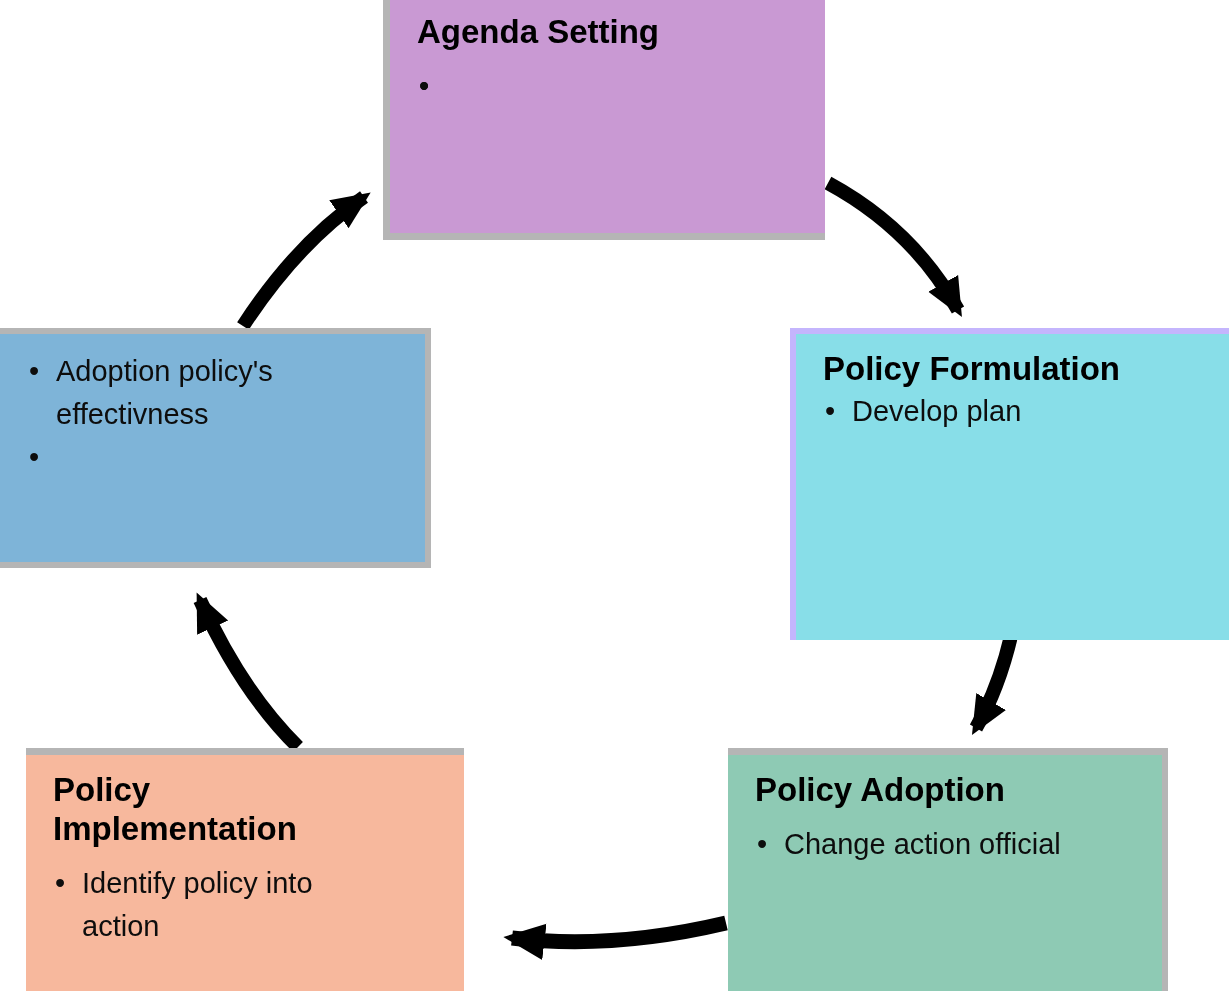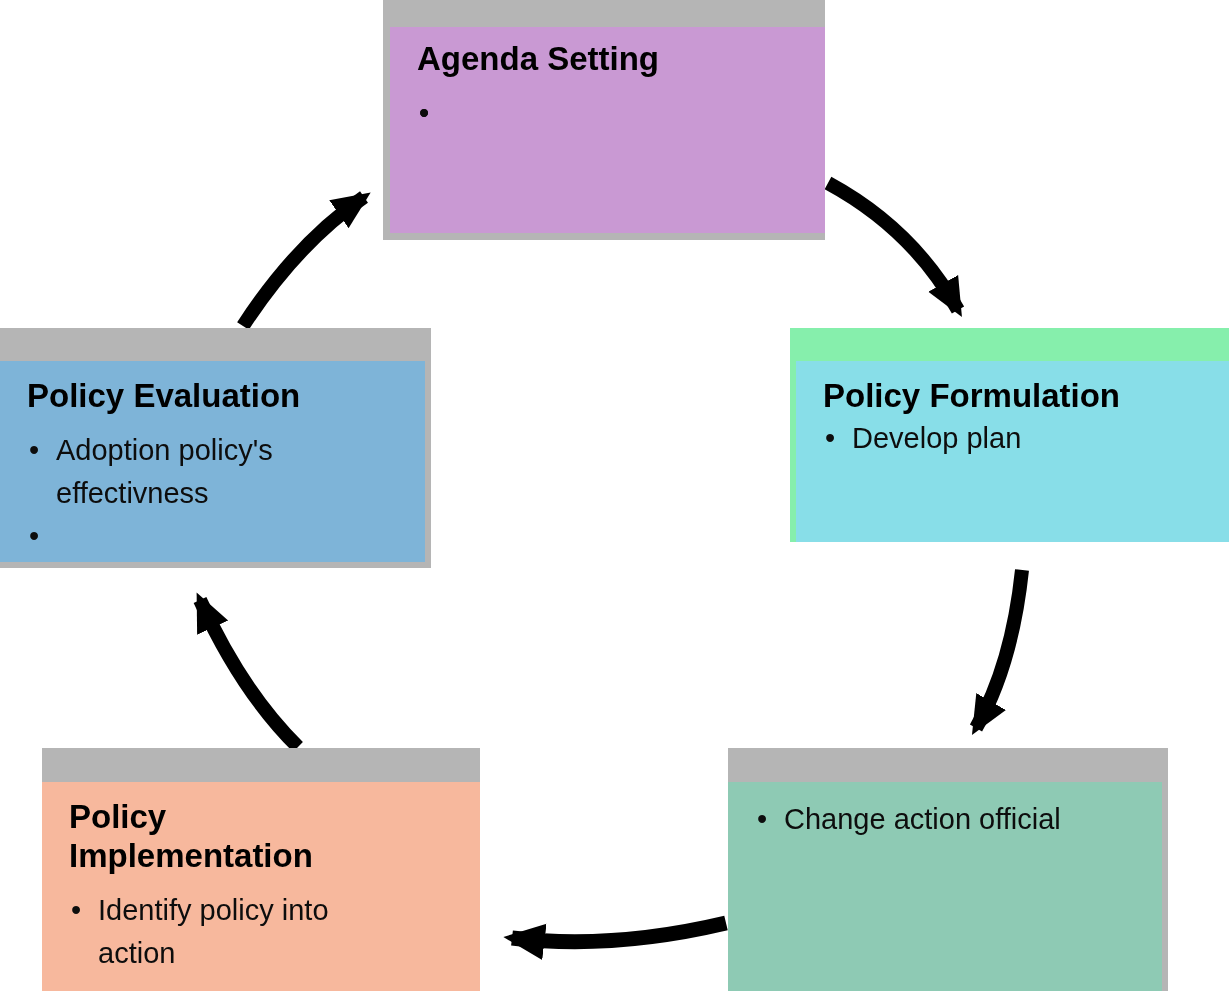--- a/index.html
+++ b/index.html
@@ -1,34 +1,34 @@
 <!DOCTYPE html>
 <html><head>
 <meta charset="utf-8">
 <style>
   html,body{margin:0;padding:0;background:#ffffff;}
   body{font-family:"Liberation Sans","DejaVu Sans",sans-serif;color:#0d0d0d;}
   .canvas{position:relative;width:1229px;height:991px;background:#ffffff;overflow:hidden;}
 
   .box{position:absolute;box-sizing:border-box;}
-  .box .fill{position:absolute;inset:0;padding:16px 20px 0 27px;box-sizing:border-box;margin-top:27px;}
+  .box .fill{position:absolute;inset:0;padding:16px 20px 0 27px;box-sizing:border-box;}
   .title{font-weight:700;font-size:33px;line-height:1.18;margin:0 0 13px 0;color:#000;}
   .bullets{margin:0;padding:0;list-style:none;}
   .bullet{position:relative;font-size:29px;line-height:1.48;padding-left:29px;}
   .bullet .marker{position:absolute;left:2px;top:0;}
 
   
   .box-agenda{left:383px;top:0;width:442px;height:240px;background:#b5b5b5;}
   .box-agenda .fill{left:7px;top:0;right:0;bottom:7px;background:#c999d3;padding-top:13px;}
   .box-evaluation{left:0;top:328px;width:431px;height:240px;background:#b5b5b5;}
   .box-evaluation .fill{left:0;top:6px;right:6px;bottom:6px;background:#7eb4d8;}
-  .box-formulation{left:790px;top:328px;width:439px;height:214px;background:#86efac;}
+  .box-formulation{left:790px;top:328px;width:439px;height:312px;background:#c4b5fd;}
   .box-formulation .fill{left:6px;top:6px;right:0;bottom:0;background:#88dee8;}
   .box-formulation .title{margin-bottom:1px;}
-  .box-implementation{left:42px;top:748px;width:438px;height:243px;background:#b5b5b5;}
+  .box-implementation{left:26px;top:748px;width:438px;height:243px;background:#b5b5b5;}
   .box-implementation .fill{left:0;top:7px;right:0;bottom:0;background:#f7b89d;}
   .box-implementation .title{max-width:330px;}
   .box-implementation .bullet{max-width:300px;}
   .box-adoption{left:728px;top:748px;width:440px;height:243px;background:#b5b5b5;}
   .box-adoption .fill{left:0;top:7px;right:6px;bottom:0;background:#8ecab4;}
   .box-adoption .bullet{max-width:310px;}
 
   .arrows{position:absolute;left:0;top:0;width:1229px;height:991px;pointer-events:none;}
 </style>
 </head>
@@ -58,21 +58,20 @@
         </li>
         <li class="bullet">
           <span class="marker">•</span>
         </li>
       </ul>
     </div>
   </div>
 
   <div class="box box-evaluation">
     <div class="fill">
-      <h2 class="title">Policy Evaluation</h2>
       <ul class="bullets">
         <li class="bullet">
           <span class="marker">•</span>
           <span>Adoption policy's effectivness</span>
         </li>
         <li class="bullet">
           <span class="marker">•</span>
         </li>
       </ul>
     </div>
@@ -97,20 +96,21 @@
         <li class="bullet">
           <span class="marker">•</span>
           <span>Identify policy into action</span>
         </li>
       </ul>
     </div>
   </div>
 
   <div class="box box-adoption">
     <div class="fill">
+      <h2 class="title">Policy Adoption</h2>
       <ul class="bullets">
         <li class="bullet">
           <span class="marker">•</span>
           <span>Change action official</span>
         </li>
       </ul>
     </div>
   </div>
 
 </div>

